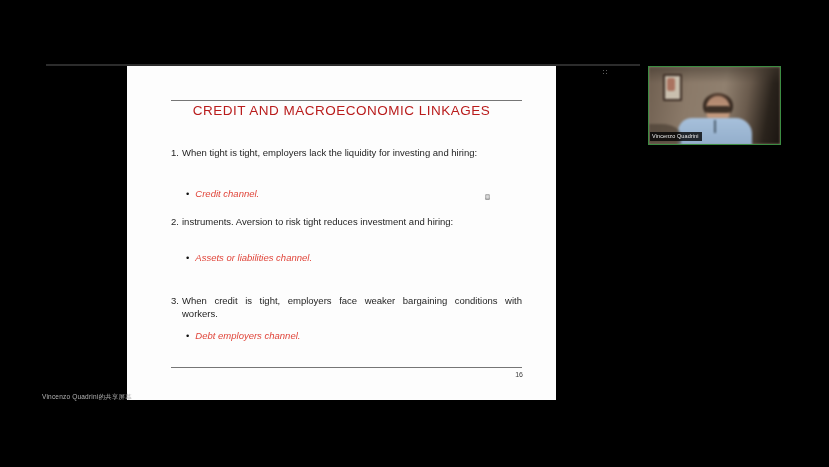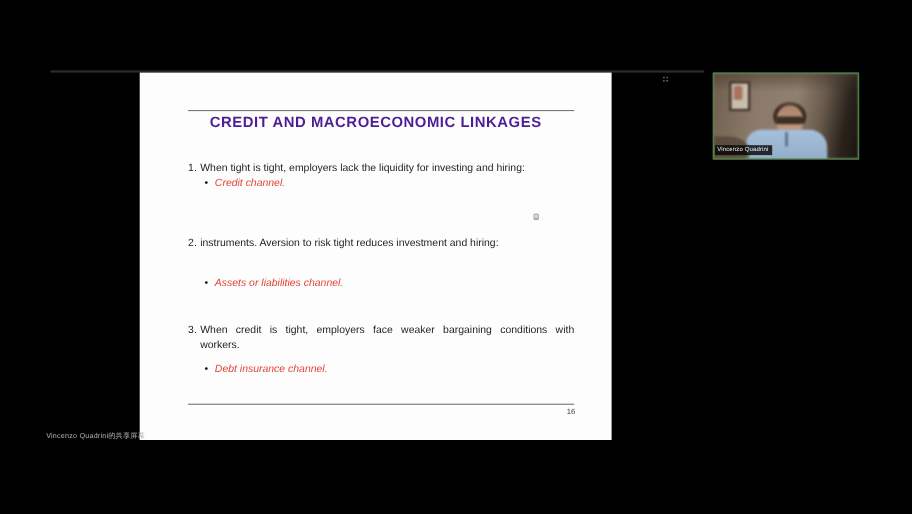--- a/index.html
+++ b/index.html
@@ -12,33 +12,33 @@
   .dots-icon{position:absolute;left:602px;top:69px;width:6px;height:6px;z-index:2;
     background-image:radial-gradient(circle,#5d5d5d 38%,transparent 42%);background-size:3px 3px;}
   .share-label{position:absolute;left:42px;top:392px;font-size:6.5px;line-height:10px;color:#b4b4b4;z-index:3;letter-spacing:0.2px;}
 
   
   .slide{position:absolute;left:127px;top:66px;width:429px;height:334px;background:#fdfdfd;z-index:2;color:#1c1c1c;}
   .rule{position:absolute;left:44px;width:351px;height:1px;background:#767676;}
   .rule-top{top:34px;}
   .rule-bottom{top:301px;}
   .slide-title{position:absolute;left:0;right:0;top:37px;text-align:center;
-    font-size:13.5px;font-weight:bold;letter-spacing:0.5px;color:#4c1d95;}
+    font-size:13.5px;font-weight:normal;letter-spacing:0.5px;color:#b91c1c;}
   .item{position:absolute;left:55px;width:340px;font-size:9.5px;line-height:13px;color:#242424;}
   .item .num{position:absolute;left:-11px;top:0;}
   .l{white-space:nowrap;}
   .l.wrap{white-space:normal;}
   .l.stretch{white-space:normal;text-align:justify;text-align-last:justify;}
   .item-1{top:80px;}
   .item-2{top:149px;}
   .item-3{top:228px;}
   .bullet{position:absolute;left:59px;font-size:9.5px;line-height:13px;}
   .bullet .dot{color:#111;margin-right:6px;}
   .bullet .channel{font-style:italic;}
-  .bullet-1{top:94px;}
+  .bullet-1{top:121px;}
   .bullet-2{top:185px;}
   .bullet-3{top:263px;}
   .page-num{position:absolute;left:374px;top:305px;width:22px;text-align:right;font-size:7px;color:#3c3c3c;}
   .cursor-dot{position:absolute;left:358px;top:128px;width:5px;height:6px;border-radius:1.5px;
     background:radial-gradient(circle at 50% 45%,#d9d9d9 20%,#9a9a9a 75%);}
 
   
   .video{position:absolute;left:648px;top:66px;width:131px;height:77px;z-index:4;
     border:1px solid #3c8c42;background:#857362;overflow:hidden;}
   .scene{position:absolute;inset:0;filter:blur(1.2px);}
@@ -89,21 +89,21 @@
     <div class="bullet bullet-2">
       <span class="dot">•</span><span class="channel" style="color:#e0453a;">Assets or liabilities channel.</span>
     </div>
 
     <div class="item item-3">
       <span class="num">3.</span>
       <div class="l stretch">When credit is tight, employers face weaker bargaining conditions with</div>
       <div class="l wrap">workers.</div>
     </div>
     <div class="bullet bullet-3">
-      <span class="dot">•</span><span class="channel" style="color:#e0453a;">Debt insurance channel.</span>
+      <span class="dot">•</span><span class="channel" style="color:#e0453a;">Debt employers channel.</span>
     </div>
 
     <div class="rule rule-bottom"></div>
     <div class="page-num">16</div>
   </div>
 
   <div class="video">
     <div class="scene">
       <div class="wall"></div>
       <div class="wall-shade-top"></div>

